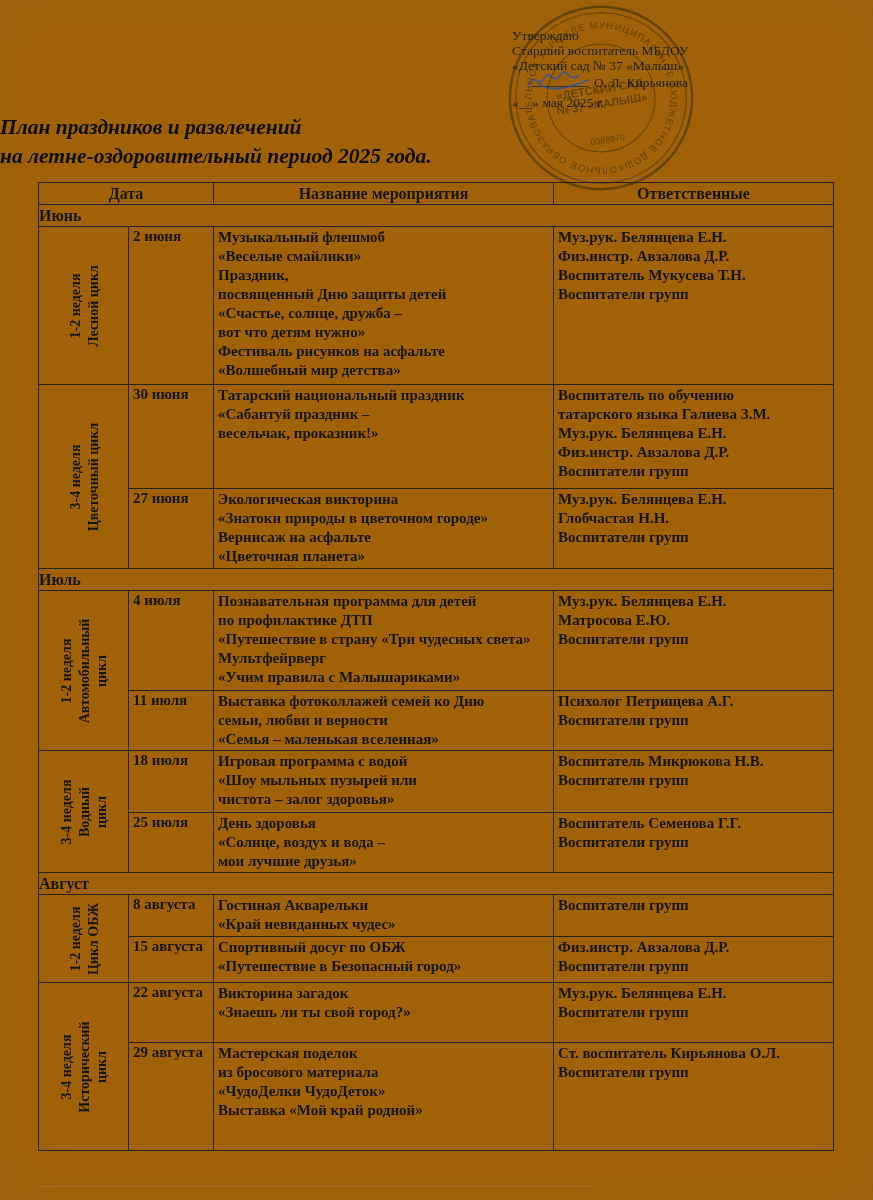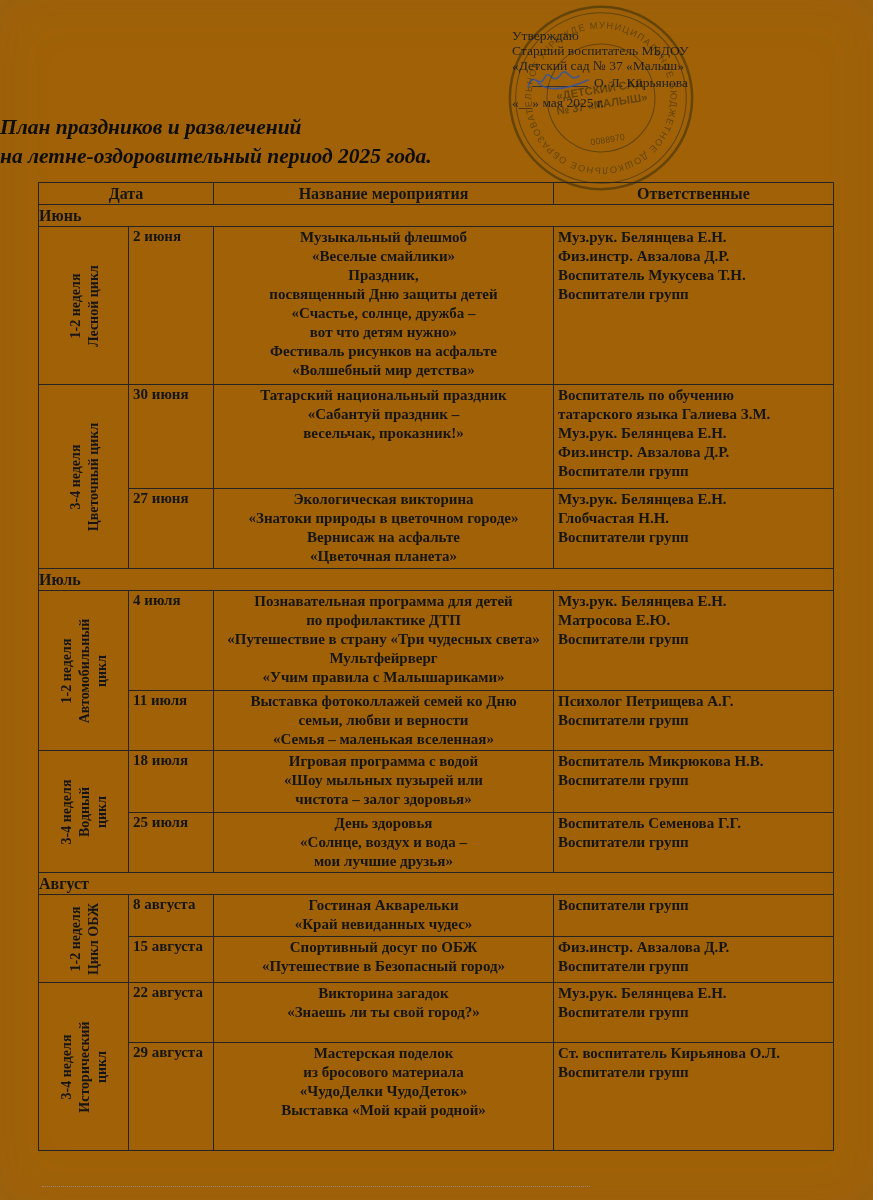--- a/index.html
+++ b/index.html
@@ -58,21 +58,21 @@
   .month-row td { text-align: left; font-size: 16px; padding: 1px 0; vertical-align: middle; }
   .cycle { position: relative; overflow: visible; }
   .rot {
     position: absolute; top: 50%; left: 50%;
     transform: translate(-50%, -50%) rotate(-90deg);
     white-space: pre-line; text-align: center;
     font-size: 14px; line-height: 1.25; font-weight: bold;
     width: max-content;
   }
   .date-c { font-size: 15px; white-space: pre-line; padding-left: 5px; }
-  .event-c { font-size: 15px; text-align: center; white-space: pre-line; line-height: 1.27; }
+  .event-c { font-size: 15px; white-space: pre-line; line-height: 1.27; }
   .resp-c { font-size: 15px; white-space: pre-line; line-height: 1.27; padding-left: 6px; }
 
   .scan-line {
     position: absolute; left: 42px; top: 1186px; width: 548px;
     border-top: 1px dotted #9aa0a8; opacity: .65;
   }
 </style>
 </head>
 <body>
 

